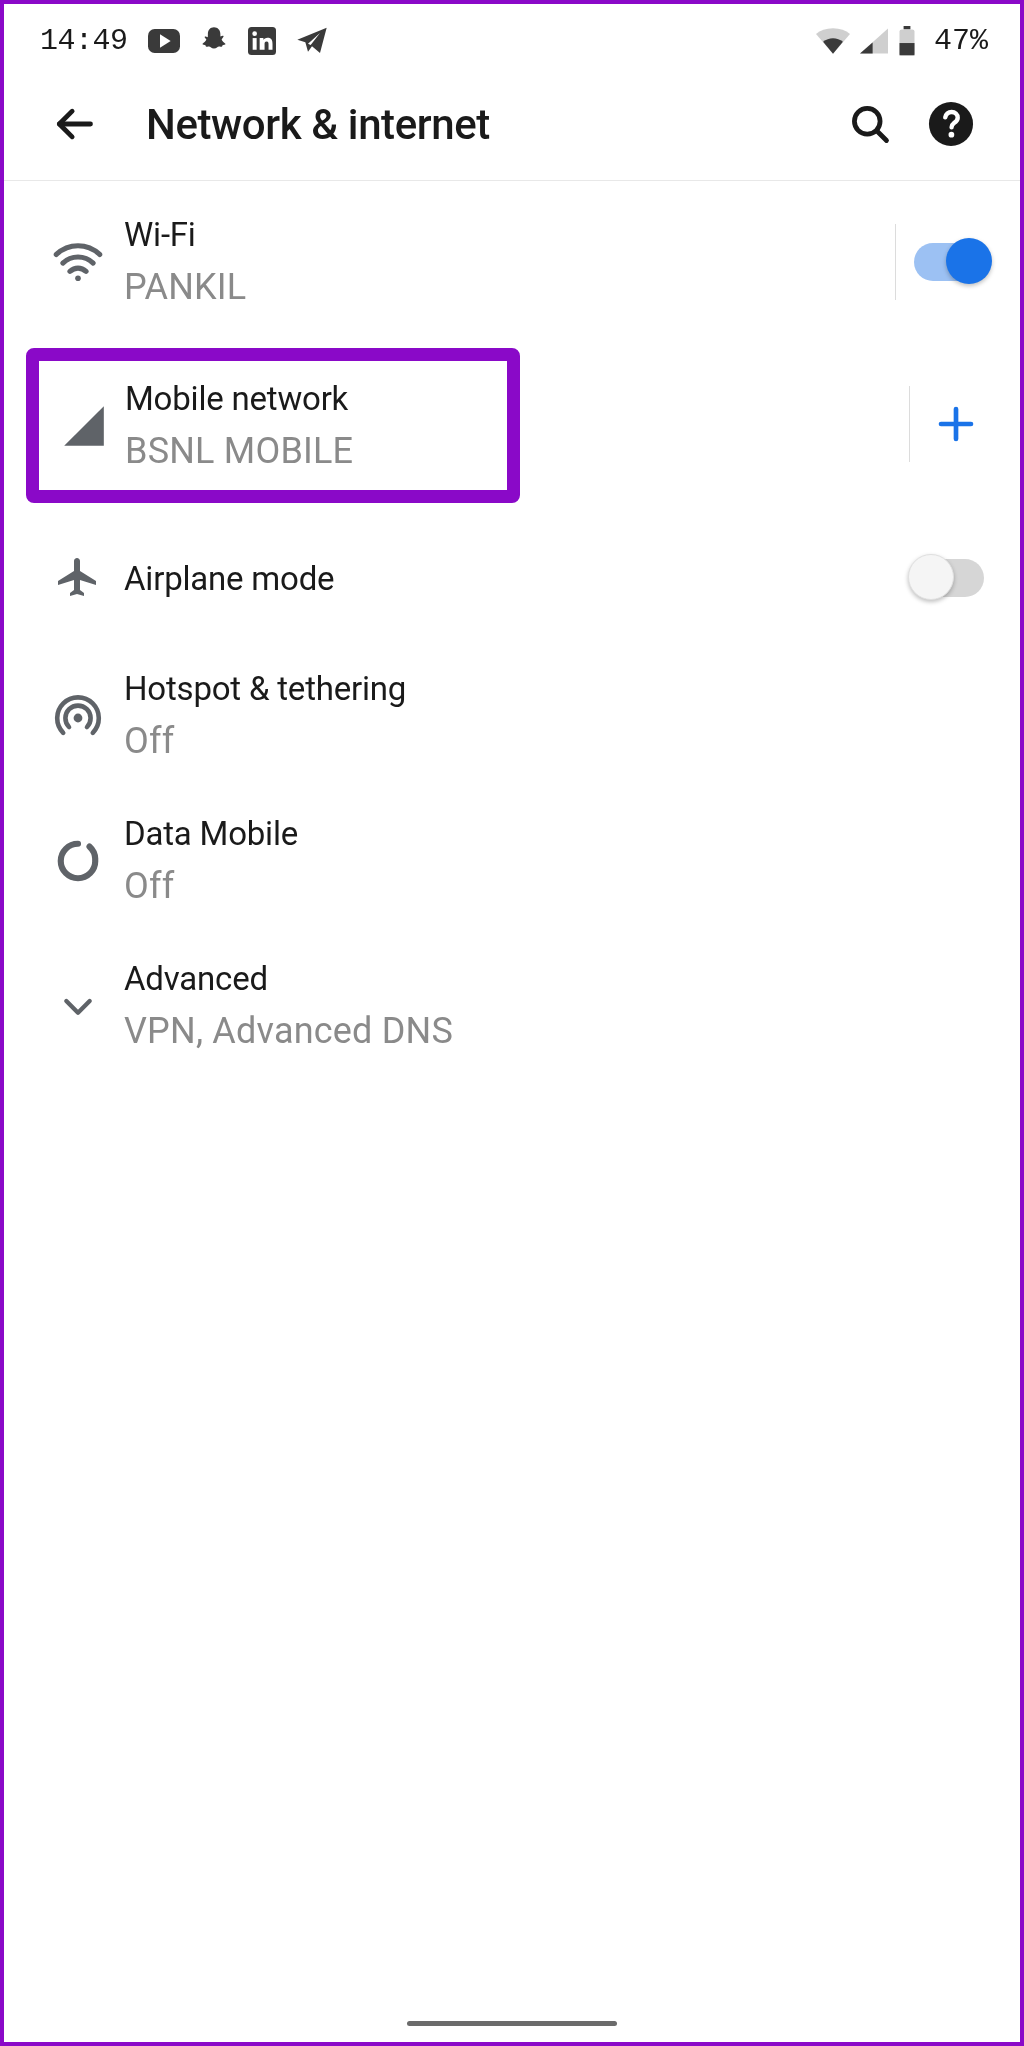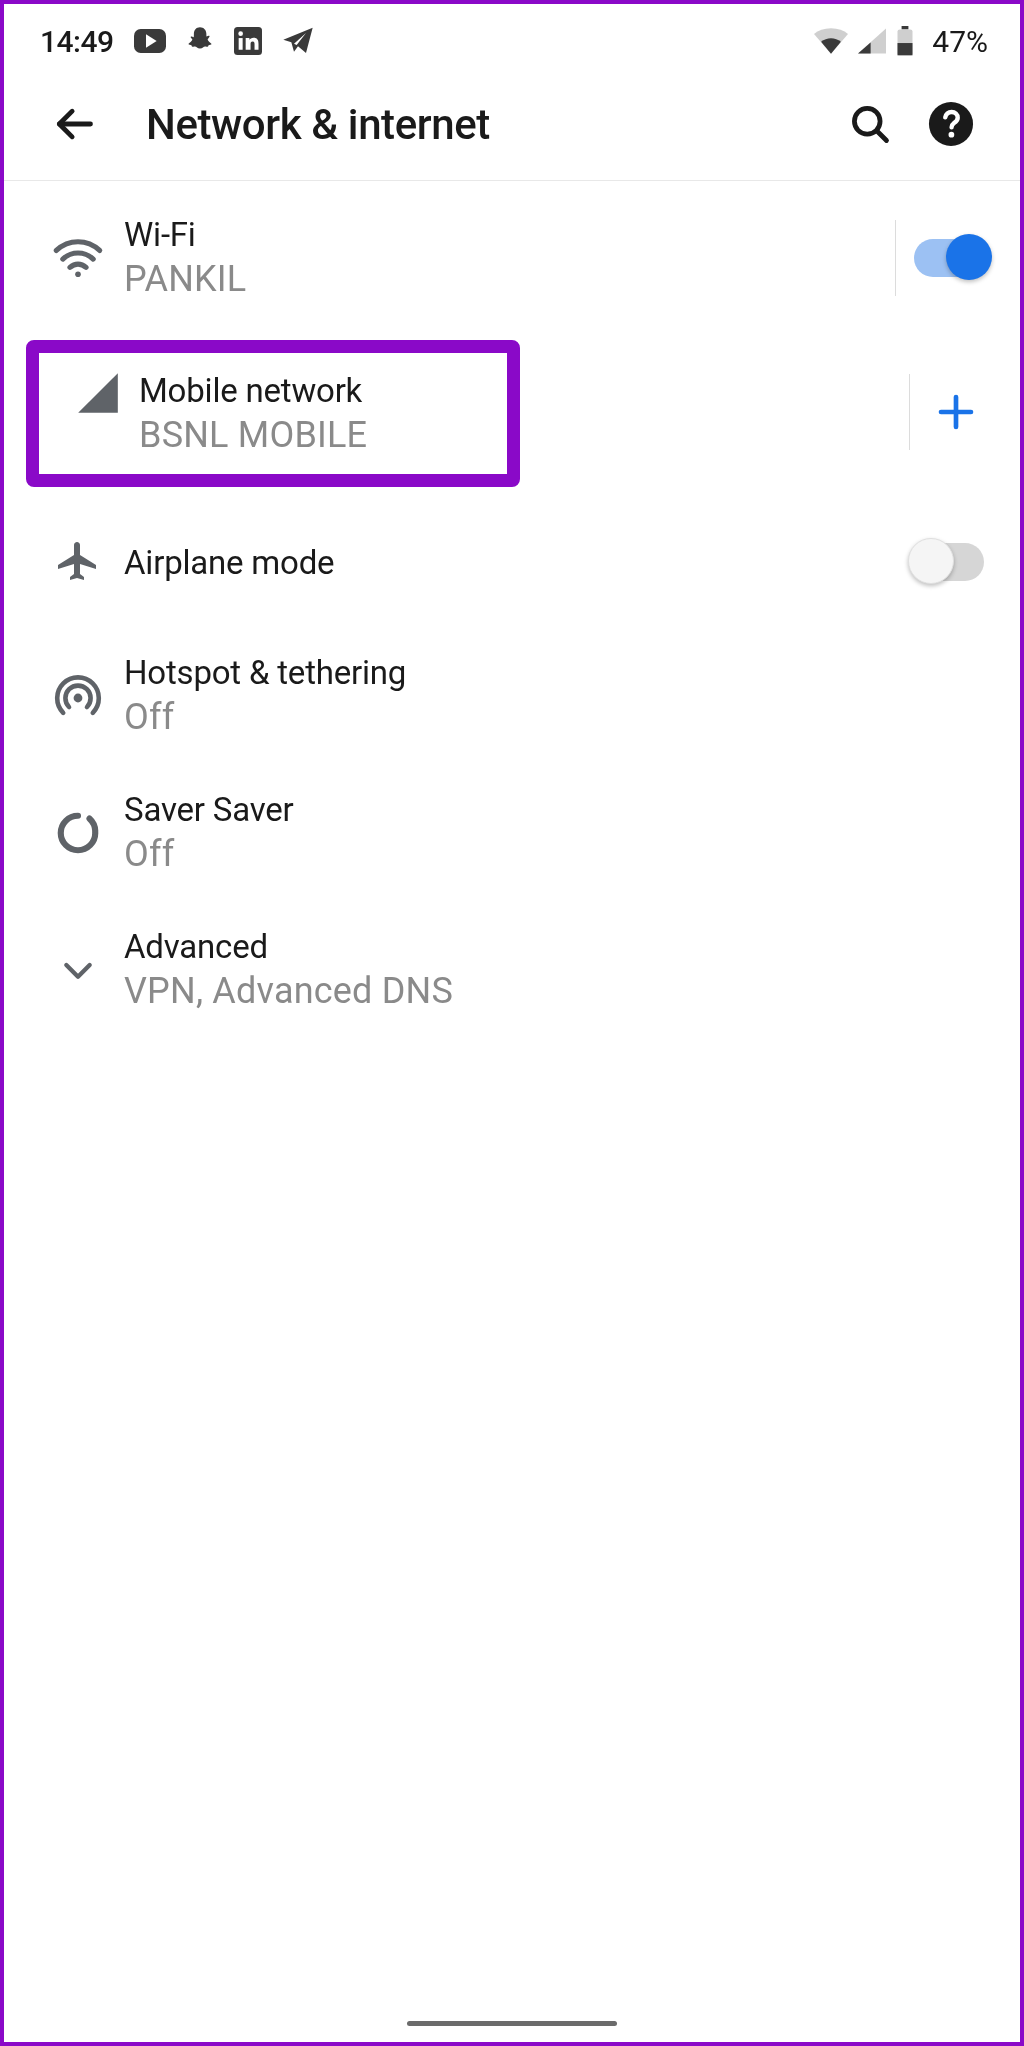--- a/index.html
+++ b/index.html
@@ -12,20 +12,21 @@
       position: relative;
       overflow: hidden;
     }
     
     .status-bar {
       display: flex;
       justify-content: space-between;
       align-items: center;
       padding: 14px 32px 10px 36px;
       height: 70px;
+      font-family: Liberation Mono, monospace;
     }
     .status-left { display: flex; align-items: center; gap: 20px; }
     .status-right { display: flex; align-items: center; gap: 10px; }
     .status-time { font-size: 30px; font-weight: 500; color: #1a1a1a; letter-spacing: -0.5px; }
     .status-icon { color: #3a3a3a; display: inline-flex; }
     .status-icon svg { display: block; }
     .battery-text { font-size: 30px; font-weight: 400; color: #1a1a1a; margin-left: 8px; }
 
     
     .app-bar {
@@ -42,44 +43,44 @@
 
     
     .settings-list { padding-top: 8px; }
     .item {
       display: flex;
       align-items: center;
       padding: 26px 36px 26px 28px;
       min-height: 130px;
     }
     .item-icon { width: 92px; display: inline-flex; align-items: center; justify-content: center; color: #5f6368; flex-shrink: 0; }
-    .item-text { flex: 1; display: flex; flex-direction: column; gap: 4px; }
+    .item-text { flex: 1; display: flex; flex-direction: column; gap: 12px; }
     .item-title { font-size: 33px; font-weight: 400; color: #1a1a1a; letter-spacing: -0.2px; }
     .item-sub { font-size: 36px; font-weight: 400; color: #8a8a8a; letter-spacing: 0.2px; }
     .vdiv { width: 1.5px; height: 76px; background: #dcdcdc; margin: 0 18px 0 12px; }
 
     
     .toggle { position: relative; width: 70px; height: 38px; }
     .toggle-track { position: absolute; inset: 0; border-radius: 30px; }
     .toggle-thumb { position: absolute; top: -5px; width: 46px; height: 46px; border-radius: 50%; box-shadow: 0 2px 4px rgba(0,0,0,.25); }
     .toggle.on .toggle-track { background: #9cc1f3; }
     .toggle.on .toggle-thumb { right: -8px; background: #1a73e8; }
     .toggle.off .toggle-track { background: #d6d6d6; }
     .toggle.off .toggle-thumb { left: -6px; background: #f5f5f5; border: 1px solid #e0e0e0; }
 
     .plus-btn { width: 56px; display:inline-flex; align-items:center; justify-content:center; color:#1a73e8; }
 
     
     .highlight {
       border: 13px solid #8a09c8;
       border-radius: 8px;
-      padding: 18px 12px 18px 18px;
+      padding: 18px 12px 18px 4px;
       margin: 14px 0 10px 22px;
       display: inline-flex;
-      align-items: flex-start;
+      align-items: center;
       width: 494px;
     }
     .item.mobile { padding: 0 36px 0 0; min-height: auto; }
     .item.mobile .item-icon { width: 82px; }
 
     
     .home-indicator {
       position: absolute;
       bottom: 16px;
       left: 50%;
@@ -244,21 +245,21 @@
   </div>
 
   <div class="item">
     <span class="item-icon">
       <svg width="46" height="46" viewBox="0 0 24 24" fill="none" stroke="#5f6368" stroke-width="3.2" stroke-linecap="round">
           <path d="M12 3a9 9 0 1 0 9 9"></path>
           <path d="M18 4.5A9 9 0 0 1 21 11"></path>
         </svg>
     </span>
     <div class="item-text">
-      <span class="item-title">Saver Saver</span>
+      <span class="item-title">Data Mobile</span>
       <span class="item-sub">Off</span>
     </div>
   </div>
 
   <div class="item">
     <span class="item-icon">
       <svg width="40" height="40" viewBox="0 0 24 24" fill="none" stroke="#5f6368" stroke-width="2.6" stroke-linecap="round" stroke-linejoin="round">
           <polyline points="5 9 12 16 19 9"></polyline>
         </svg>
     </span>

